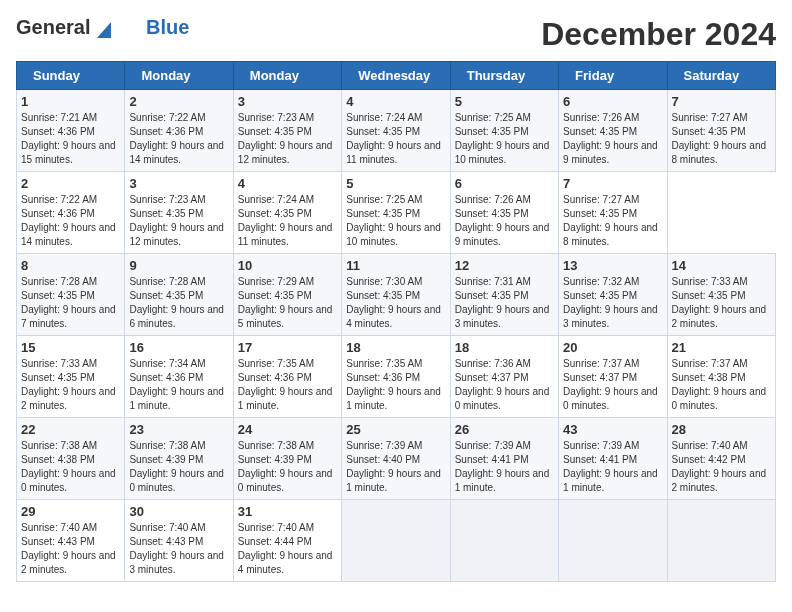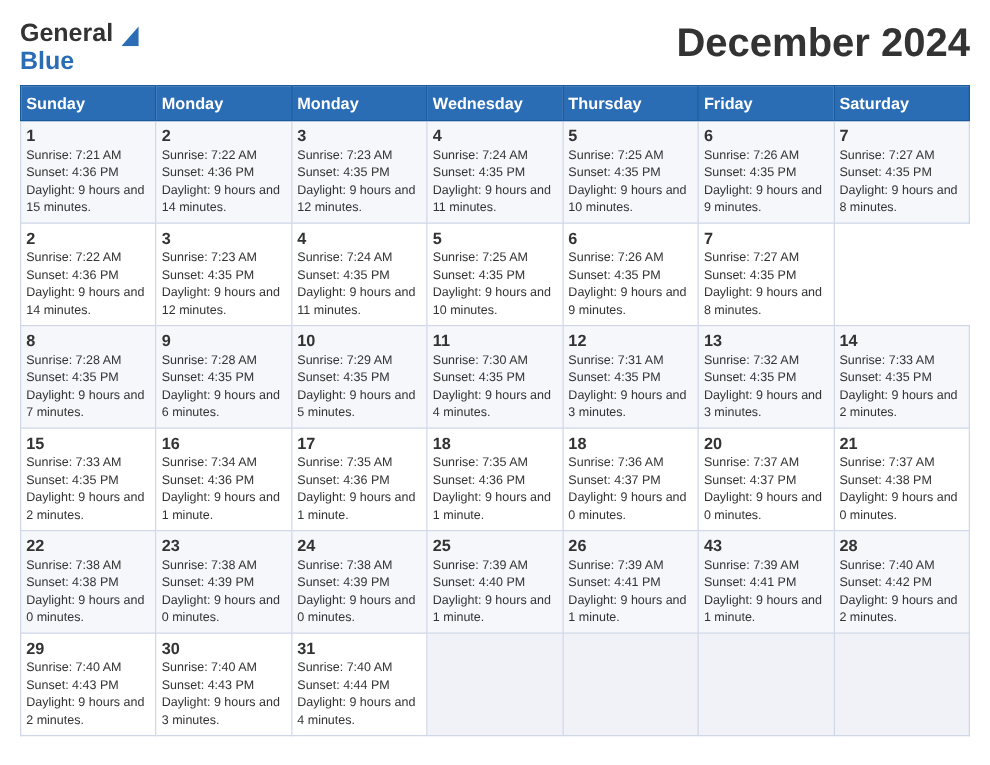--- a/index.html
+++ b/index.html
@@ -11,22 +11,23 @@
       padding: 16px;
     }
     .header {
       display: flex;
       justify-content: space-between;
       align-items: flex-start;
       margin-bottom: 8px;
     }
     .logo {
       display: flex;
-      flex-direction: column;
+      flex-direction: row;
       line-height: 1.1;
+      gap: 35px;
     }
     .logo-general {
       font-size: 20px;
       font-weight: bold;
       color: #333;
     }
     .logo-blue {
       font-size: 20px;
       font-weight: bold;
       color: #2a6db5;
@@ -46,21 +47,21 @@
     table {
       width: 100%;
       border-collapse: collapse;
       table-layout: fixed;
     }
     thead tr th {
       background-color: #2a6db5;
       color: #fff;
       font-size: 13px;
       font-weight: bold;
-      padding: 6px 4px;
+      padding: 6px 16px;
       text-align: left;
       border: 1px solid #1a5a9a;
     }
     tbody tr {
       background: #fff;
     }
     tbody tr:nth-child(odd) {
       background: #f5f7fb;
     }
     tbody td {

